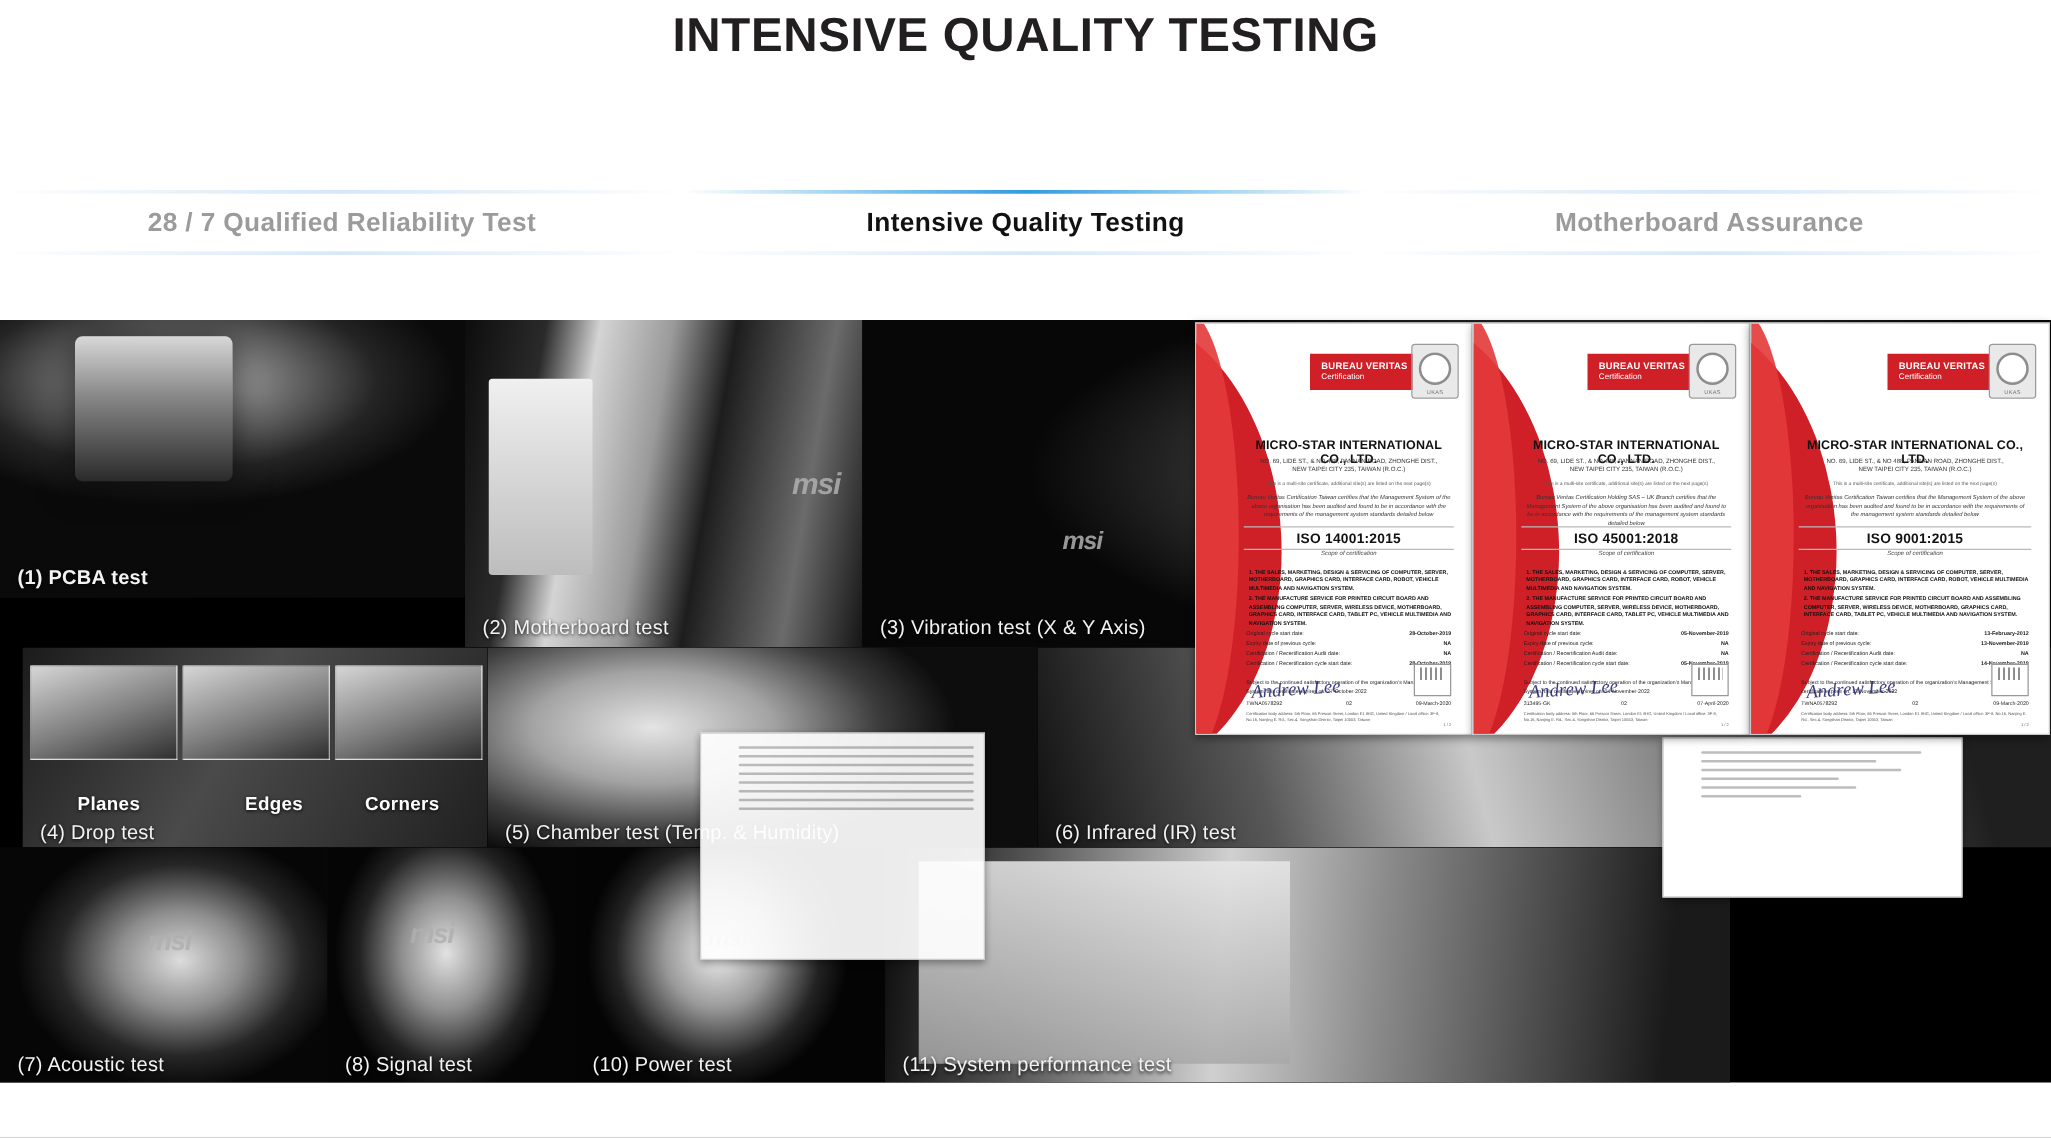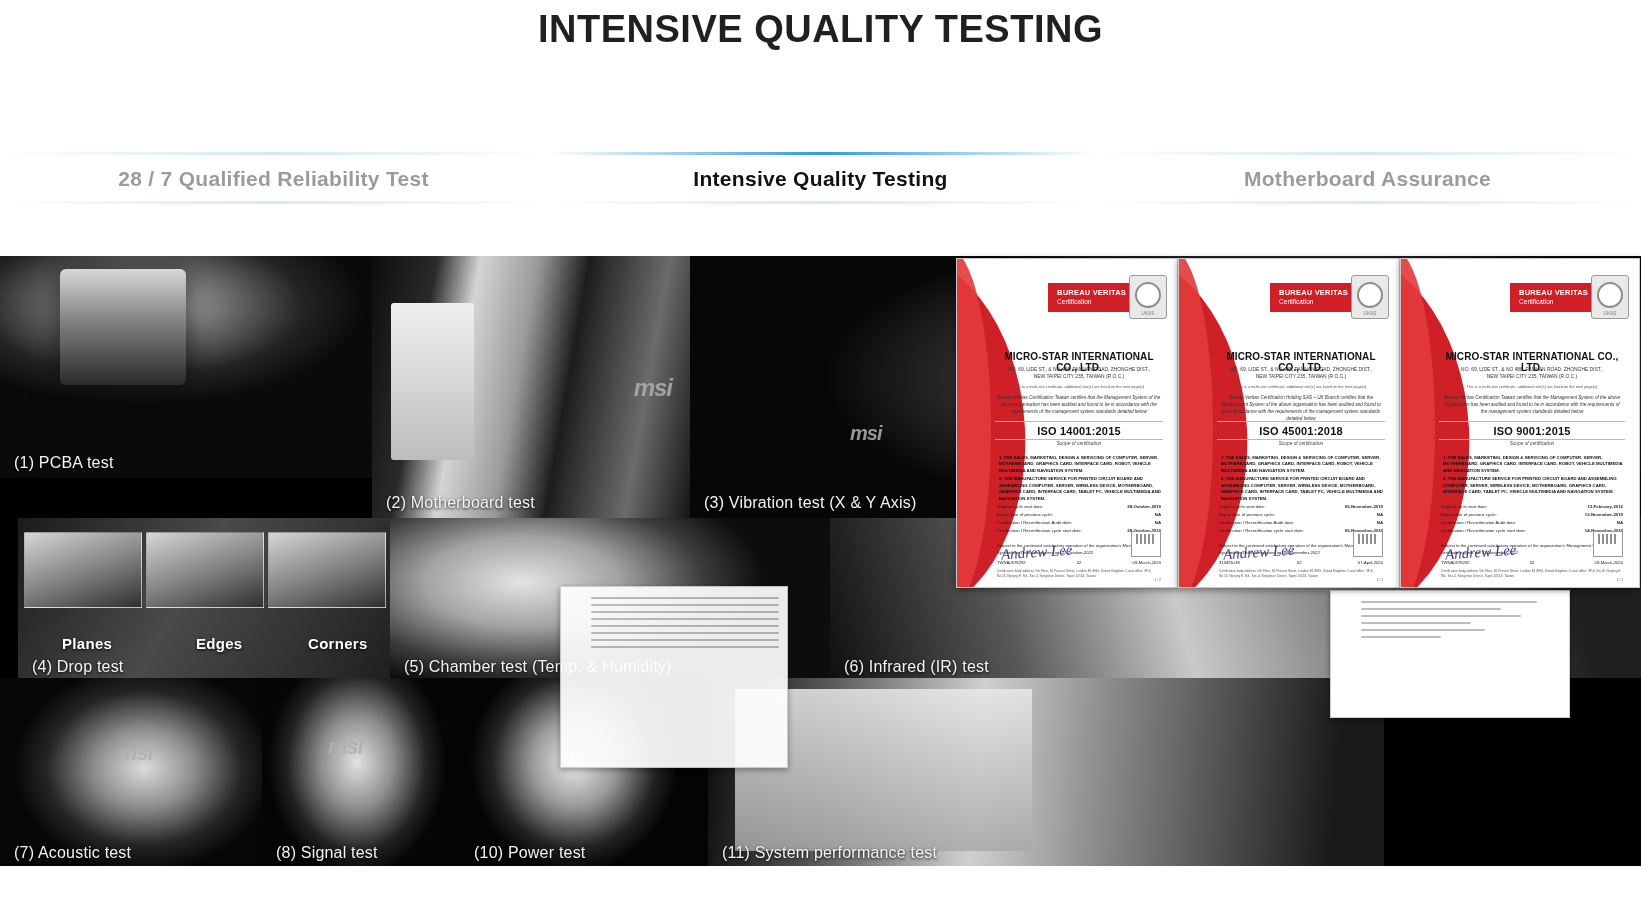--- a/index.html
+++ b/index.html
@@ -251,21 +251,21 @@
       <span class="tab-label">Intensive Quality Testing</span>
     </div>
     <div class="tab inactive">
       <span class="tab-label">Motherboard Assurance</span>
     </div>
   </div>
 
   <div class="collage">
 
     <div class="grid-row" style="top:0px; height:262px;">
-      <div class="cell" style="width:372px;height:222px;">
+      <div class="cell" style="width:372px;height:222px;font-weight:bold;">
         <div class="ph ph-1"></div>
         <span class="caption">(1) PCBA test</span>
       </div>
       <div class="cell" style="width:318px;height:262px;">
         <div class="ph ph-2"></div>
         <span class="msi-mark" style="right:18px;top:118px;font-size:24px;">msi</span>
         <span class="caption">(2) Motherboard test</span>
       </div>
       <div class="cell" style="width:951px;height:262px;">
         <div class="ph ph-3"></div>
@@ -276,21 +276,21 @@
 
     <div class="grid-row" style="top:262px; height:160px;margin-left:18px;">
       <div class="cell" style="width:372px;height:160px;">
         <div class="ph ph-4"></div>
         <div class="drop-thumb" style="left:6px;"></div>
         <div class="drop-thumb" style="left:128px;"></div>
         <div class="drop-thumb" style="left:250px;"></div>
         <span class="msi-mark" style="left:26px;top:44px;font-size:16px;">msi</span>
         <span class="drop-sub" style="left:44px;">Planes</span>
         <span class="drop-sub" style="left:178px;">Edges</span>
-        <span class="drop-sub" style="left:290px;text-align:right;">Corners</span>
+        <span class="drop-sub" style="left:274px;text-align:right;">Corners</span>
         <span class="caption" style="bottom:2px;">(4) Drop test</span>
       </div>
       <div class="cell" style="width:440px;height:160px;">
         <div class="ph ph-5"></div>
         <span class="caption" style="bottom:2px;">(5) Chamber test (Temp. &amp; Humidity)</span>
       </div>
       <div class="cell" style="width:829px;height:160px;">
         <div class="ph ph-6"></div>
         <span class="caption" style="bottom:2px;">(6) Infrared (IR) test</span>
       </div>

